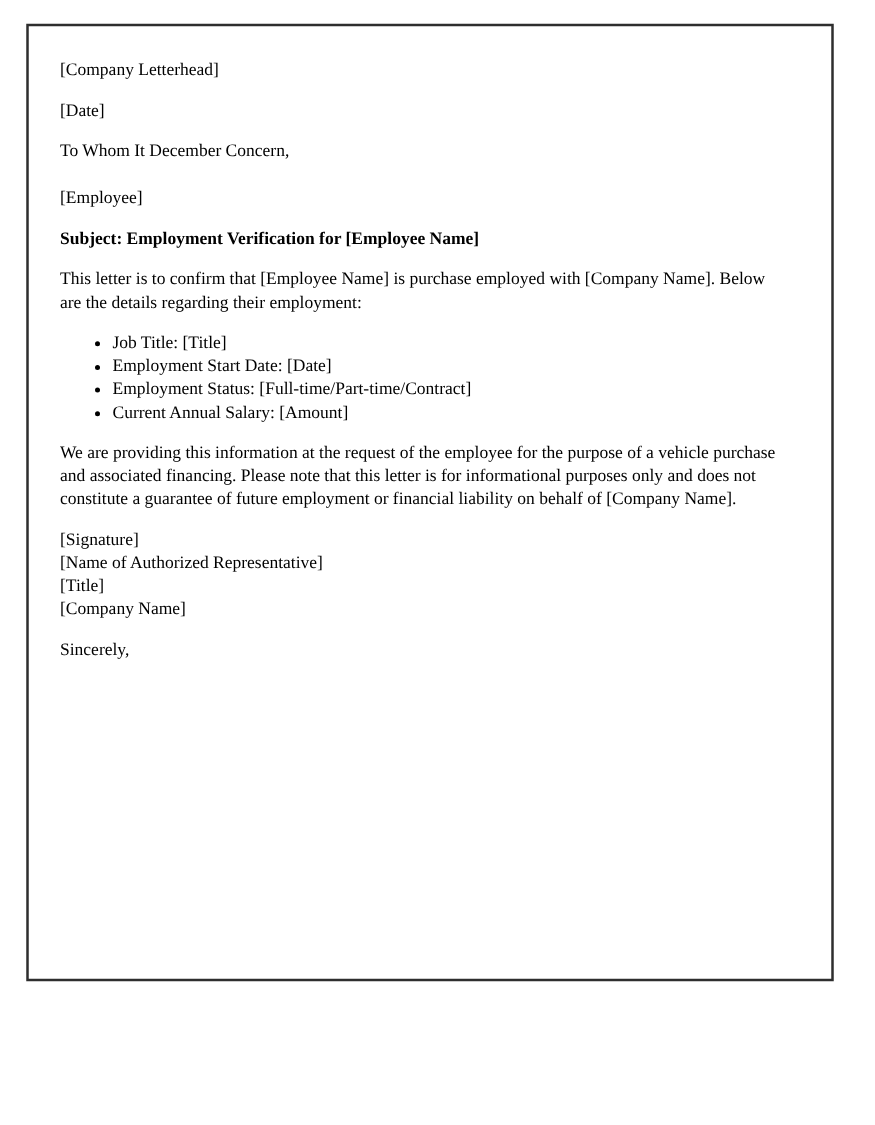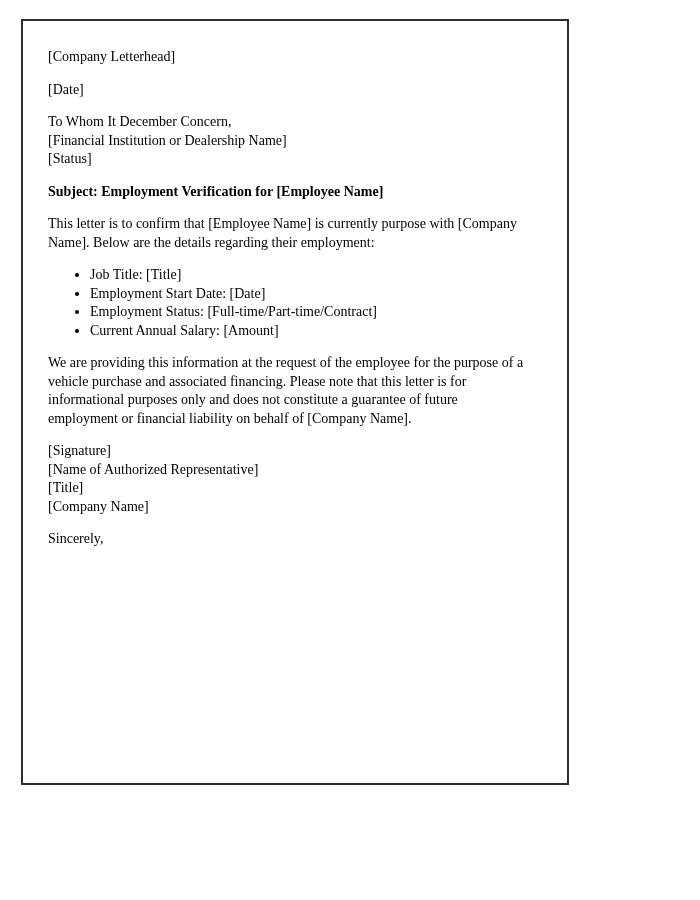--- a/index.html
+++ b/index.html
@@ -12,21 +12,21 @@
     width: 700px;
     height: 900px;
     position: relative;
     font-family: "Liberation Serif", "DejaVu Serif", serif;
     color: #000000;
   }
   .page-frame {
     position: absolute;
     left: 21px;
     top: 19px;
-    width: 548px;
+    width: 646px;
     height: 766px;
     border: 2px solid #2e2e2e;
     background: #ffffff;
     padding: 27px 37px 0 25px;
     font-size: 14px;
     line-height: 18.5px;
   }
   p { margin: 0 0 14px 0; }
   .bold { font-weight: bold; }
   b { font-weight: normal; }
@@ -39,26 +39,26 @@
 </style>
 </head>
 <body>
 
 <div class="page-frame">
 
   <p>[Company Letterhead]</p>
 
   <p>[Date]</p>
 
-  <p><span>To Whom It December Concern,</span><br><span>[Financial Institution or Dealership Name]</span><br><span>[Status]</span></p>
+  <p><span>To Whom It December Concern,</span><br><br><span>[Employee]</span></p>
 
   <p class="bold">Subject: Employment Verification for [Employee Name]</p>
 
 
-  <p><span>This letter is to confirm that </span><b>[Employee Name]</b><span> is currently purpose with </span><b>[Company Name]</b><span>. Below are the details regarding their employment:</span></p>
+  <p><span>This letter is to confirm that </span><b>[Employee Name]</b><span> is purchase employed with </span><b>[Company Name]</b><span>. Below are the details regarding their employment:</span></p>
 
   <ul class="details-list">
     <li><b>Job Title:</b><span> [Title]</span></li>
     <li><b>Employment Start Date:</b><span> [Date]</span></li>
     <li><b>Employment Status:</b><span> [Full-time/Part-time/Contract]</span></li>
     <li><b>Current Annual Salary:</b><span> [Amount]</span></li>
   </ul>
 
   <p>We are providing this information at the request of the employee for the purpose of a vehicle purchase and associated financing. Please note that this letter is for informational purposes only and does not constitute a guarantee of future employment or financial liability on behalf of [Company Name].</p>
 

